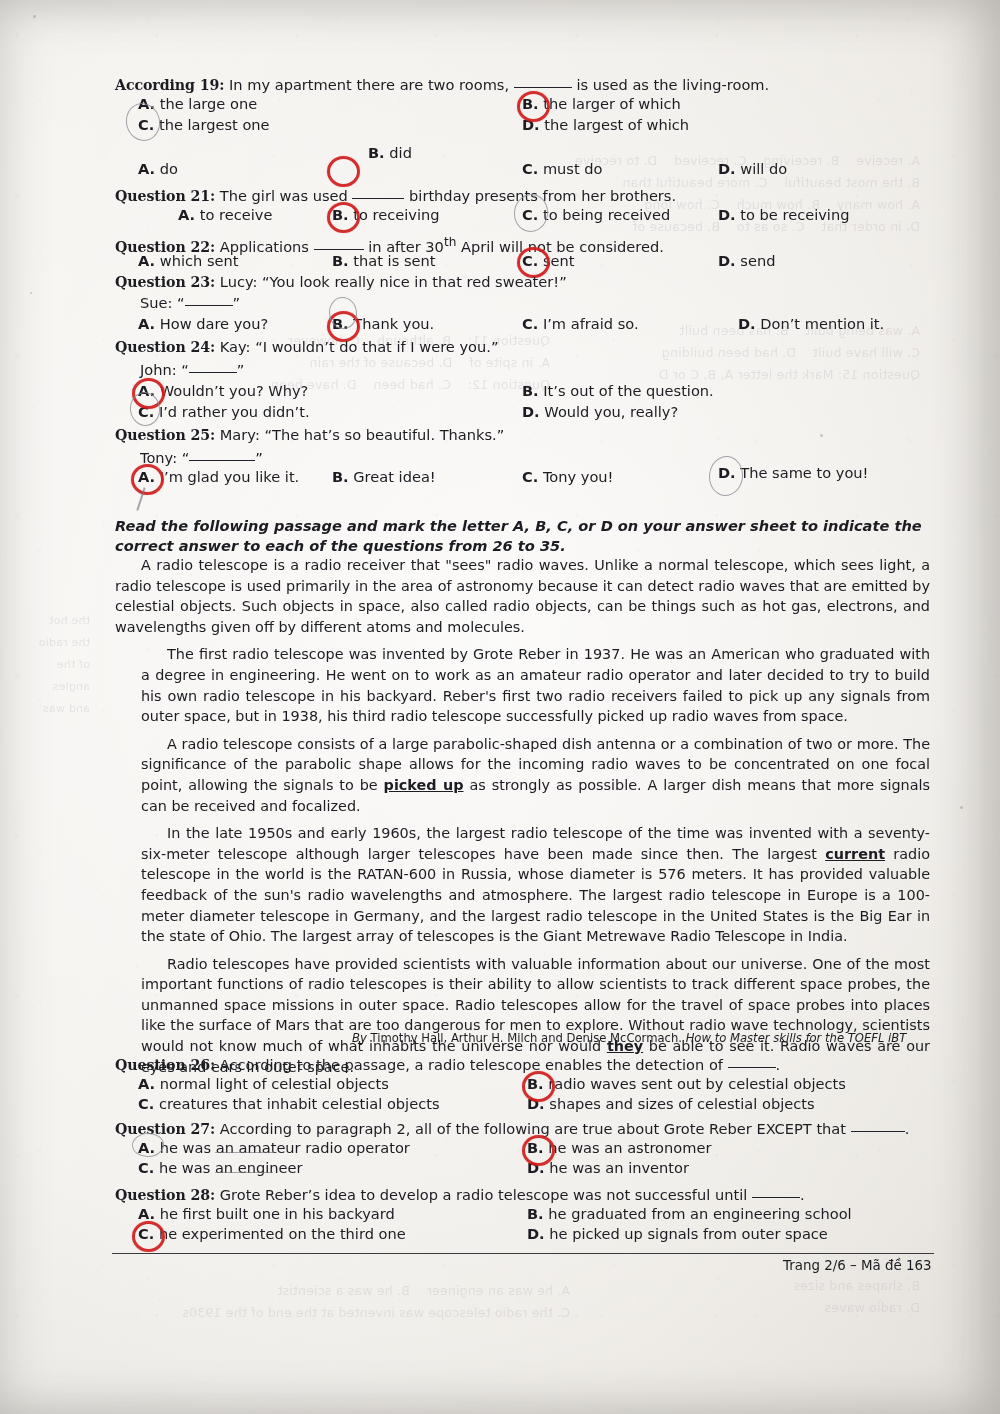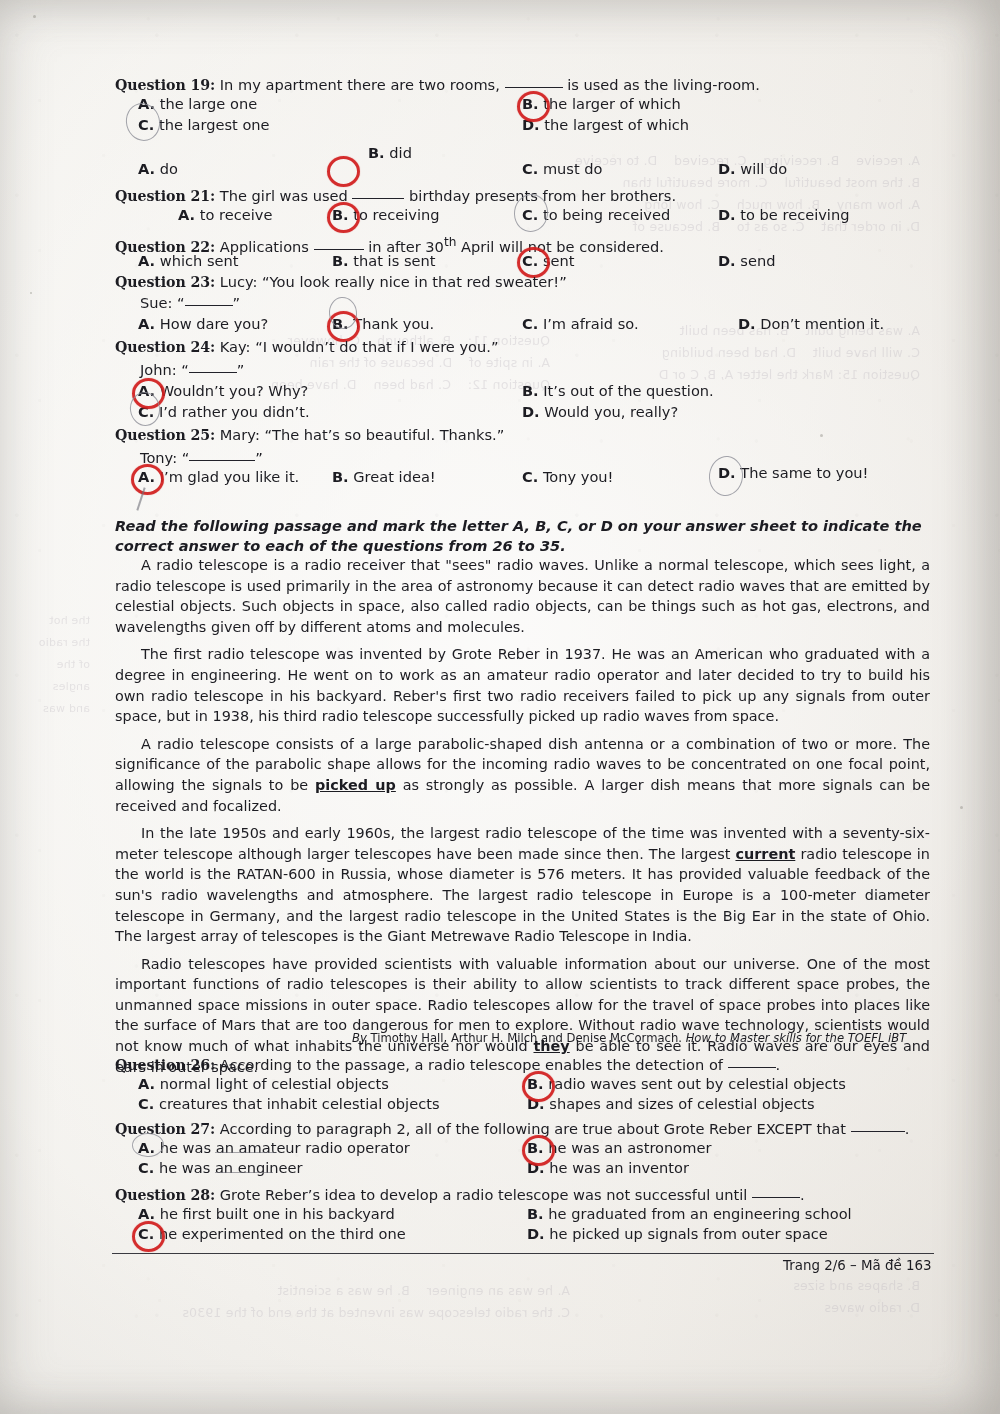--- a/index.html
+++ b/index.html
@@ -97,21 +97,21 @@
   .passage {
     position: absolute;
     left: 115px;
     width: 815px;
     font-size: 14.4px;
     line-height: 20.6px;
     text-align: justify;
     font-family: "DejaVu Sans", sans-serif;
   }
   .passage p { margin: 0 0 0 0; text-indent: 26px; }
-  .passage p + p { margin-top: 1px; }
+  .passage p + p { margin-top: 1px; margin-left: 26px; }
   b.emph { font-weight: bold; text-decoration: underline; }
 
   .instr {
     position: absolute;
     left: 115px;
     width: 818px;
     font-style: italic;
     font-weight: bold;
     font-size: 14.6px;
     line-height: 20px;
@@ -191,21 +191,21 @@
 D. radio waves</div>
   <div class="bleed" style="left:20px; top:610px; width:70px; font-size:11px;">the hot
 the radio
 of the
 angles
 and was</div>
 
   <div class="content">
 
     <div class="qline" style="left:115px; top:75px;">
-      <span class="qlabel">Question 19:</span><span class="qtext"> In my apartment there are two rooms, </span><span class="blank" style="width:58px;"></span><span class="qtext"> is used as the living-room.</span>
+      <span class="qlabel">According 19:</span><span class="qtext"> In my apartment there are two rooms, </span><span class="blank" style="width:58px;"></span><span class="qtext"> is used as the living-room.</span>
     </div>
     <div class="opt" style="left:138px; top:95px;">
       <span class="optlet">A.</span>
       <span>the large one</span>
     </div>
     <div class="opt" style="left:522px; top:95px;">
       <span class="optlet">B.</span>
       <span>the larger of which</span>
     </div>
     <div class="opt" style="left:138px; top:116px;">

